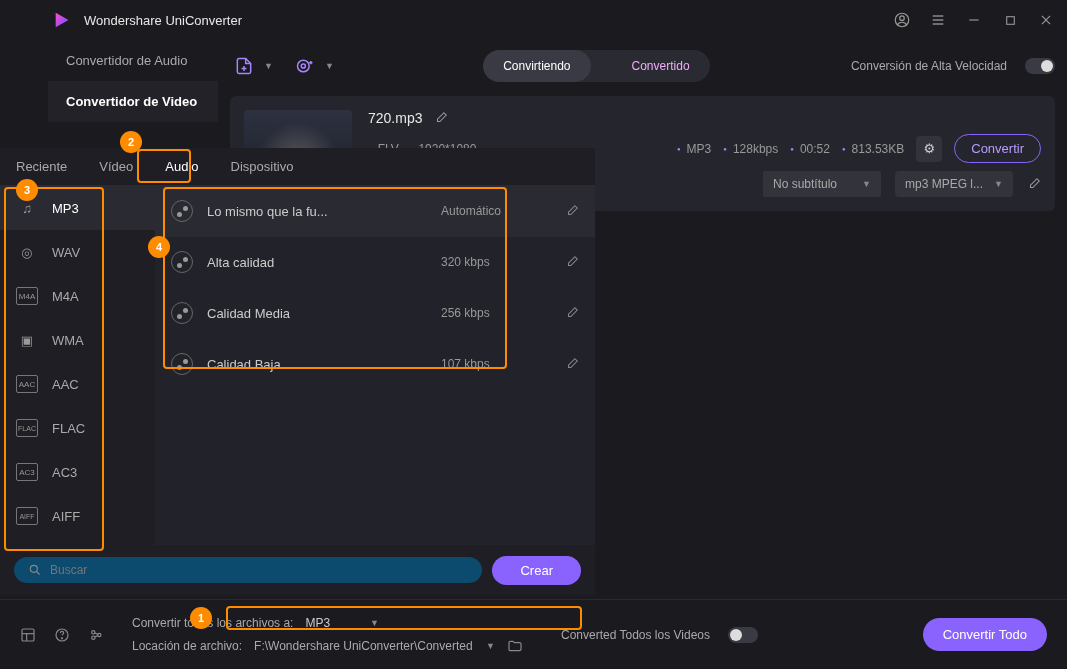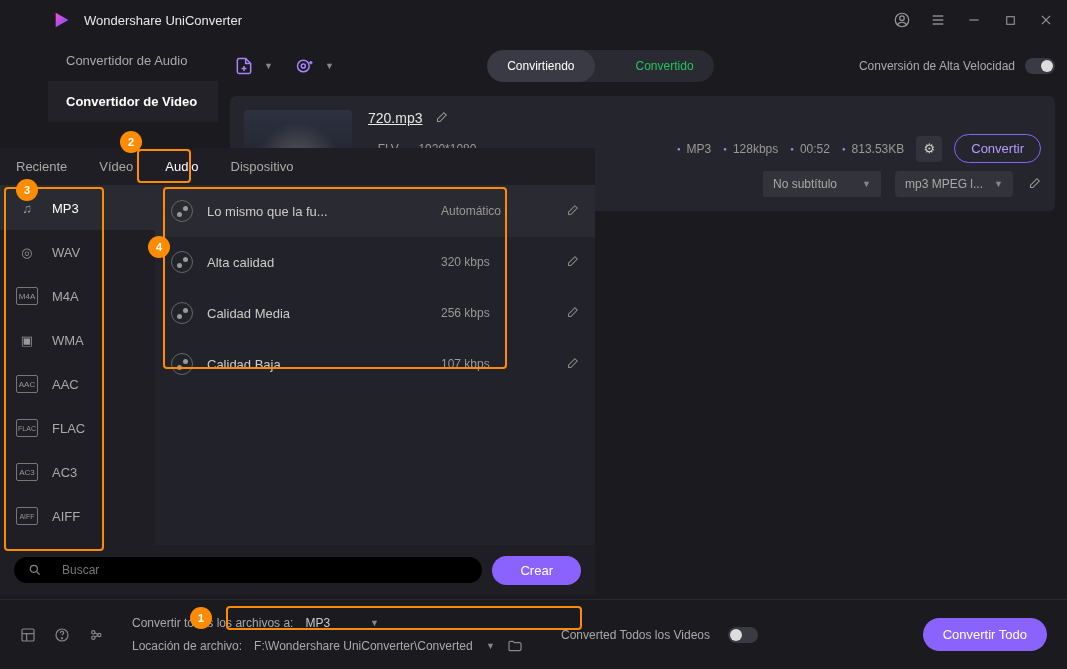--- a/index.html
+++ b/index.html
@@ -18,33 +18,33 @@
 .sidebar { width: 170px; background: #1a1a1f; padding-top: 0; margin-left: 48px; }
 .sidebar-item { padding: 13px 18px; font-size: 13px; color: #aaa; cursor: pointer; }
 .sidebar-item.active { color: #fff; font-weight: 600; background: #222228; }
 
 .content { flex: 1; display: flex; flex-direction: column; padding: 0 12px; }
 .toolbar { height: 52px; display: flex; align-items: center; gap: 10px; }
 .toolbar .icon-btn { width: 28px; height: 28px; display: flex; align-items: center; justify-content: center; color: #a885ff; cursor: pointer; }
 .toolbar .caret { color: #888; font-size: 9px; margin-left: -4px; margin-right: 8px; }
 .toolbar .tabs-center { flex: 1; display: flex; justify-content: center; }
 .toolbar .pill-tabs { display: flex; background: #2a2a32; border-radius: 18px; overflow: hidden; height: 32px; gap: 21px; }
-.toolbar .pill-tabs .pt { padding: 0 20px; display: flex; align-items: center; font-size: 12px; color: #22c55e; cursor: pointer; }
+.toolbar .pill-tabs .pt { padding: 0 20px; display: flex; align-items: center; font-size: 12px; color: #f0abfc; cursor: pointer; }
 .toolbar .pill-tabs .pt.active { background: #3a3a44; color: #fff; border-radius: 18px; }
-.toolbar .speed { font-size: 12px; color: #aaa; }
+.toolbar .speed { font-size: 12px; color: #aaa; margin-right: 8px; }
 .toolbar .toggle { width: 30px; height: 16px; background: #3a3a44; border-radius: 10px; position: relative; cursor: pointer; }
 .toolbar .toggle::after { content: ""; width: 12px; height: 12px; background: #ddd; border-radius: 50%; position: absolute; right: 2px; top: 2px; }
 
 
 .file-card { background: #25252d; border-radius: 6px; padding: 14px; display: flex; gap: 16px; margin-top: 4px; }
 .thumb { width: 108px; height: 80px; background: linear-gradient(180deg,#2d3140,#1d2028); border-radius: 4px; flex-shrink: 0; position: relative; overflow: hidden; }
 .thumb::after { content: ""; position: absolute; inset: 0; background: radial-gradient(ellipse at 50% 70%, rgba(200,190,180,0.35), transparent 55%); }
 .file-info { flex: 1; display: flex; flex-direction: column; gap: 8px; }
 .file-name-row { display: flex; align-items: center; gap: 12px; }
-.file-name { color: #e8e8e8; font-size: 14px; text-decoration: underline; }
+.file-name { color: #e8e8e8; font-size: 14px; }
 .meta-row { display: flex; align-items: center; gap: 10px; font-size: 12px; color: #999; }
 .meta-row .dot { color: #a885ff; font-size: 6px; }
 .meta-row .meta-item { display: flex; align-items: center; gap: 6px; }
 .gear { width: 26px; height: 26px; background: #33333c; border-radius: 4px; display: flex; align-items: center; justify-content: center; cursor: pointer; color: #ccc; font-size: 13px; }
 .convert-btn { border: 1.5px solid #8a63ff; color: #b89cff; padding: 6px 16px; border-radius: 16px; font-size: 13px; cursor: pointer; background: transparent; }
 .subtitle-select { background: #33333c; border: none; padding: 6px 10px; border-radius: 1px; color: #aaa; font-size: 12px; display: flex; align-items: center; justify-content: space-between; width: 118px; cursor: pointer; }
 .preset-select { background: #33333c; border: none; padding: 6px 10px; border-radius: 4px; color: #aaa; font-size: 12px; display: flex; align-items: center; justify-content: space-between; width: 118px; cursor: pointer; }
 .edit-icon { color: #999; font-size: 13px; cursor: pointer; }
 
 
@@ -60,21 +60,21 @@
 .quality-list { flex: 1; background: #22222a; }
 .quality-list .qitem { display: flex; align-items: center; padding: 14px 16px; gap: 14px; cursor: pointer; border-bottom: 1px solid transparent; }
 .quality-list .qitem .qicon { width: 22px; height: 22px; border: 1.5px solid #666; border-radius: 50%; display: flex; align-items: center; justify-content: center; }
 .quality-list .qitem .qicon::after { content: ""; width: 5px; height: 5px; background: #999; border-radius: 50%; position: relative; left: 3px; top: -3px; box-shadow: -6px 6px 0 #999; }
 .quality-list .qitem .qname { flex: 1; font-size: 13px; color: #ccc; }
 .quality-list .qitem .qbitrate { width: 110px; font-size: 12px; color: #999; }
 .quality-list .qitem .qedit { color: #888; cursor: pointer; font-size: 14px; }
 .quality-list .qitem:first-child { background: #2a2a32; }
 
 .picker-bottom { height: 50px; display: flex; align-items: center; padding: 0 14px; gap: 10px; }
-.search-box { flex: 1; display: flex; align-items: center; gap: 20px; background: #000000; border-radius: 18px; padding: 6px 14px; justify-content: center; }
+.search-box { flex: 1; display: flex; align-items: center; gap: 8px; background: #0c4a6e; border-radius: 18px; padding: 6px 14px; justify-content: center; }
 .search-box input { background: transparent; border: none; outline: none; color: #aaa; font-size: 12px; flex: 1; }
 .create-btn { background: #8a63ff; color: #fff; border: none; padding: 7px 28px; border-radius: 16px; font-size: 13px; cursor: pointer; }
 
 
 .bottombar { height: 70px; background: #1a1a1f; display: flex; align-items: center; padding: 0 20px; gap: 18px; border-top: 1px solid #2a2a32; }
 .bottombar .bicon { color: #888; cursor: pointer; font-size: 15px; }
 .bottombar .convert-all-row { display: flex; align-items: center; gap: 12px; }
 .bottombar .cta-label { font-size: 12px; color: #aaa; }
 .bottombar .cta-select { font-size: 12px; color: #ccc; display: flex; align-items: center; gap: 40px; cursor: pointer; }
 .bottombar .combine-label { font-size: 12px; color: #aaa; }

